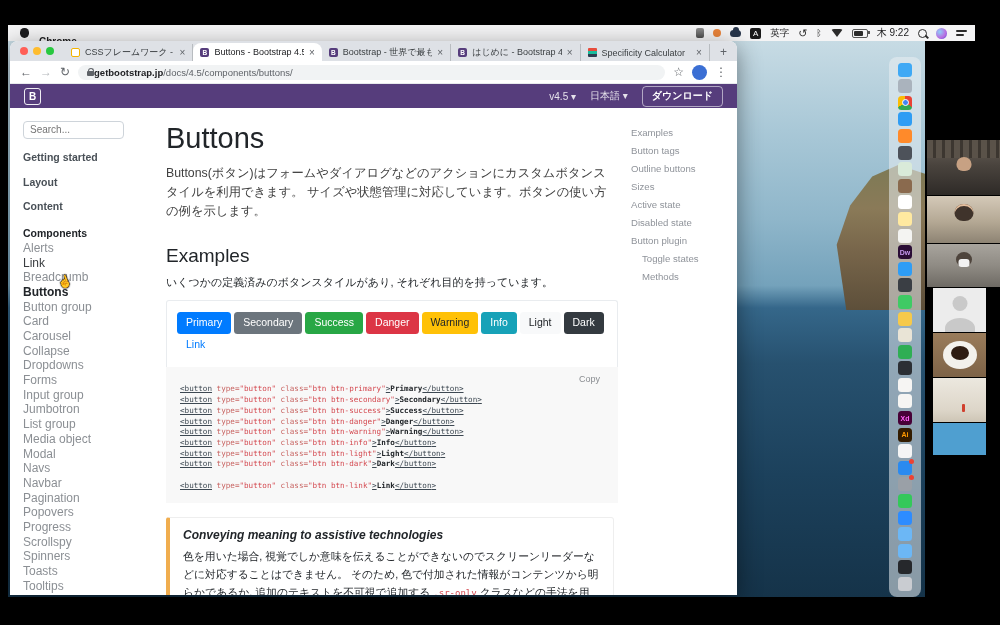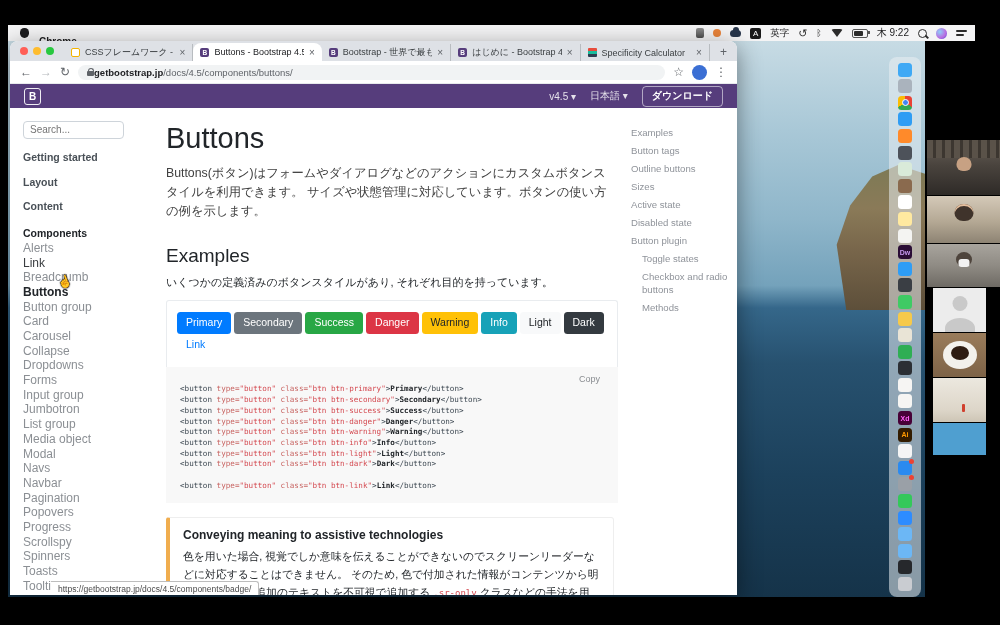--- a/index.html
+++ b/index.html
@@ -93,23 +93,23 @@
   #h1{font-size:29px;font-weight:400;color:#212529;}
   .lead{font-size:12.3px;line-height:1.55;color:#404040;margin-top:9px;width:445px;}
   .h2{font-size:19px;font-weight:500;color:#212529;margin-top:24px;}
   .para{font-size:11px;color:#212529;margin-top:8px;}
   #example-box{border:1px solid #e9ecef;border-bottom:none;border-radius:3px 3px 0 0;padding:11px 10px 12px;margin-top:10px;}
   .ex-btn{display:inline-block;font-size:10.5px;padding:4px 9px;border-radius:3.5px;margin-right:3px;border:none;
           font-family:"Liberation Sans",sans-serif;line-height:1.3;}
   #code-wrap{background:#f8f8f8;padding:9px 14px 12px;position:relative;}
   #copy-btn{position:absolute;right:18px;top:7px;font-size:9px;color:#8a8d91;}
   #code-block{font-family:"DejaVu Sans Mono",monospace;font-size:7.6px;line-height:10.7px;margin-top:8px;white-space:pre;}
-  .tg{color:#3d4852;} .at{color:#c96765;} .st{color:#d44950;} .tx{color:#212529;font-weight:bold;}
+  .tg{color:#3d4852;text-decoration:underline;} .at{color:#c96765;} .st{color:#d44950;} .tx{color:#212529;font-weight:bold;}
   #callout{margin-top:14px;border:1px solid #eee;border-left:4px solid #f0ad4e;border-radius:3px;padding:10px 13px 12px;width:448px;box-sizing:border-box;}
-  #callout-title{font-size:12px;font-weight:bold;color:#212529;}
+  #callout-title{font-size:12px;font-weight:bold;color:#212529;font-style:italic;}
   .rich{font-size:10.8px;line-height:1.66;color:#212529;margin-top:6px;}
   .inline-code{font-family:"DejaVu Sans Mono",monospace;font-size:9px;color:#d44950;}
   #toc{flex:1;padding:19px 0 0 13px;box-sizing:border-box;}
   .toc-item{font-size:9.6px;color:#8f939a;margin-bottom:5.5px;line-height:12.5px;width:92px;}
   .toc-item.sub{padding-left:11px;}
   
   #status-tip{position:absolute;left:41px;bottom:0;background:#fff;border:1px solid #bdbdbd;border-left:none;border-bottom:none;
               border-radius:0 3px 0 0;font-size:8.5px;color:#4a4a4a;padding:1.5px 7px;}
   
   #cursor{position:absolute;left:48px;top:234px;font-size:12px;color:#fff;transform:rotate(-20deg);
@@ -282,25 +282,23 @@
 
       <div id="toc">
           <div class="toc-item">Examples</div>
           <div class="toc-item">Button tags</div>
           <div class="toc-item">Outline buttons</div>
           <div class="toc-item">Sizes</div>
           <div class="toc-item">Active state</div>
           <div class="toc-item">Disabled state</div>
           <div class="toc-item">Button plugin</div>
           <div class="toc-item sub">Toggle states</div>
-          <div class="toc-item sub">Checkbox and radio buttons</div>
           <div class="toc-item sub">Methods</div>
         </div>
 
-      <div id="status-tip">https://getbootstrap.jp/docs/4.5/components/badge/</div>
     </div>
 
     <span id="cursor">☝</span>
   </div>
 
   <div id="dock">
       <div class="dock-icon" style="background: rgb(63, 169, 245);"></div>
       <div class="dock-icon" style="background: rgb(170, 179, 189);"></div>
       <div class="dock-icon chrome"></div>
       <div class="dock-icon" style="background: rgb(47, 157, 244);"></div>

